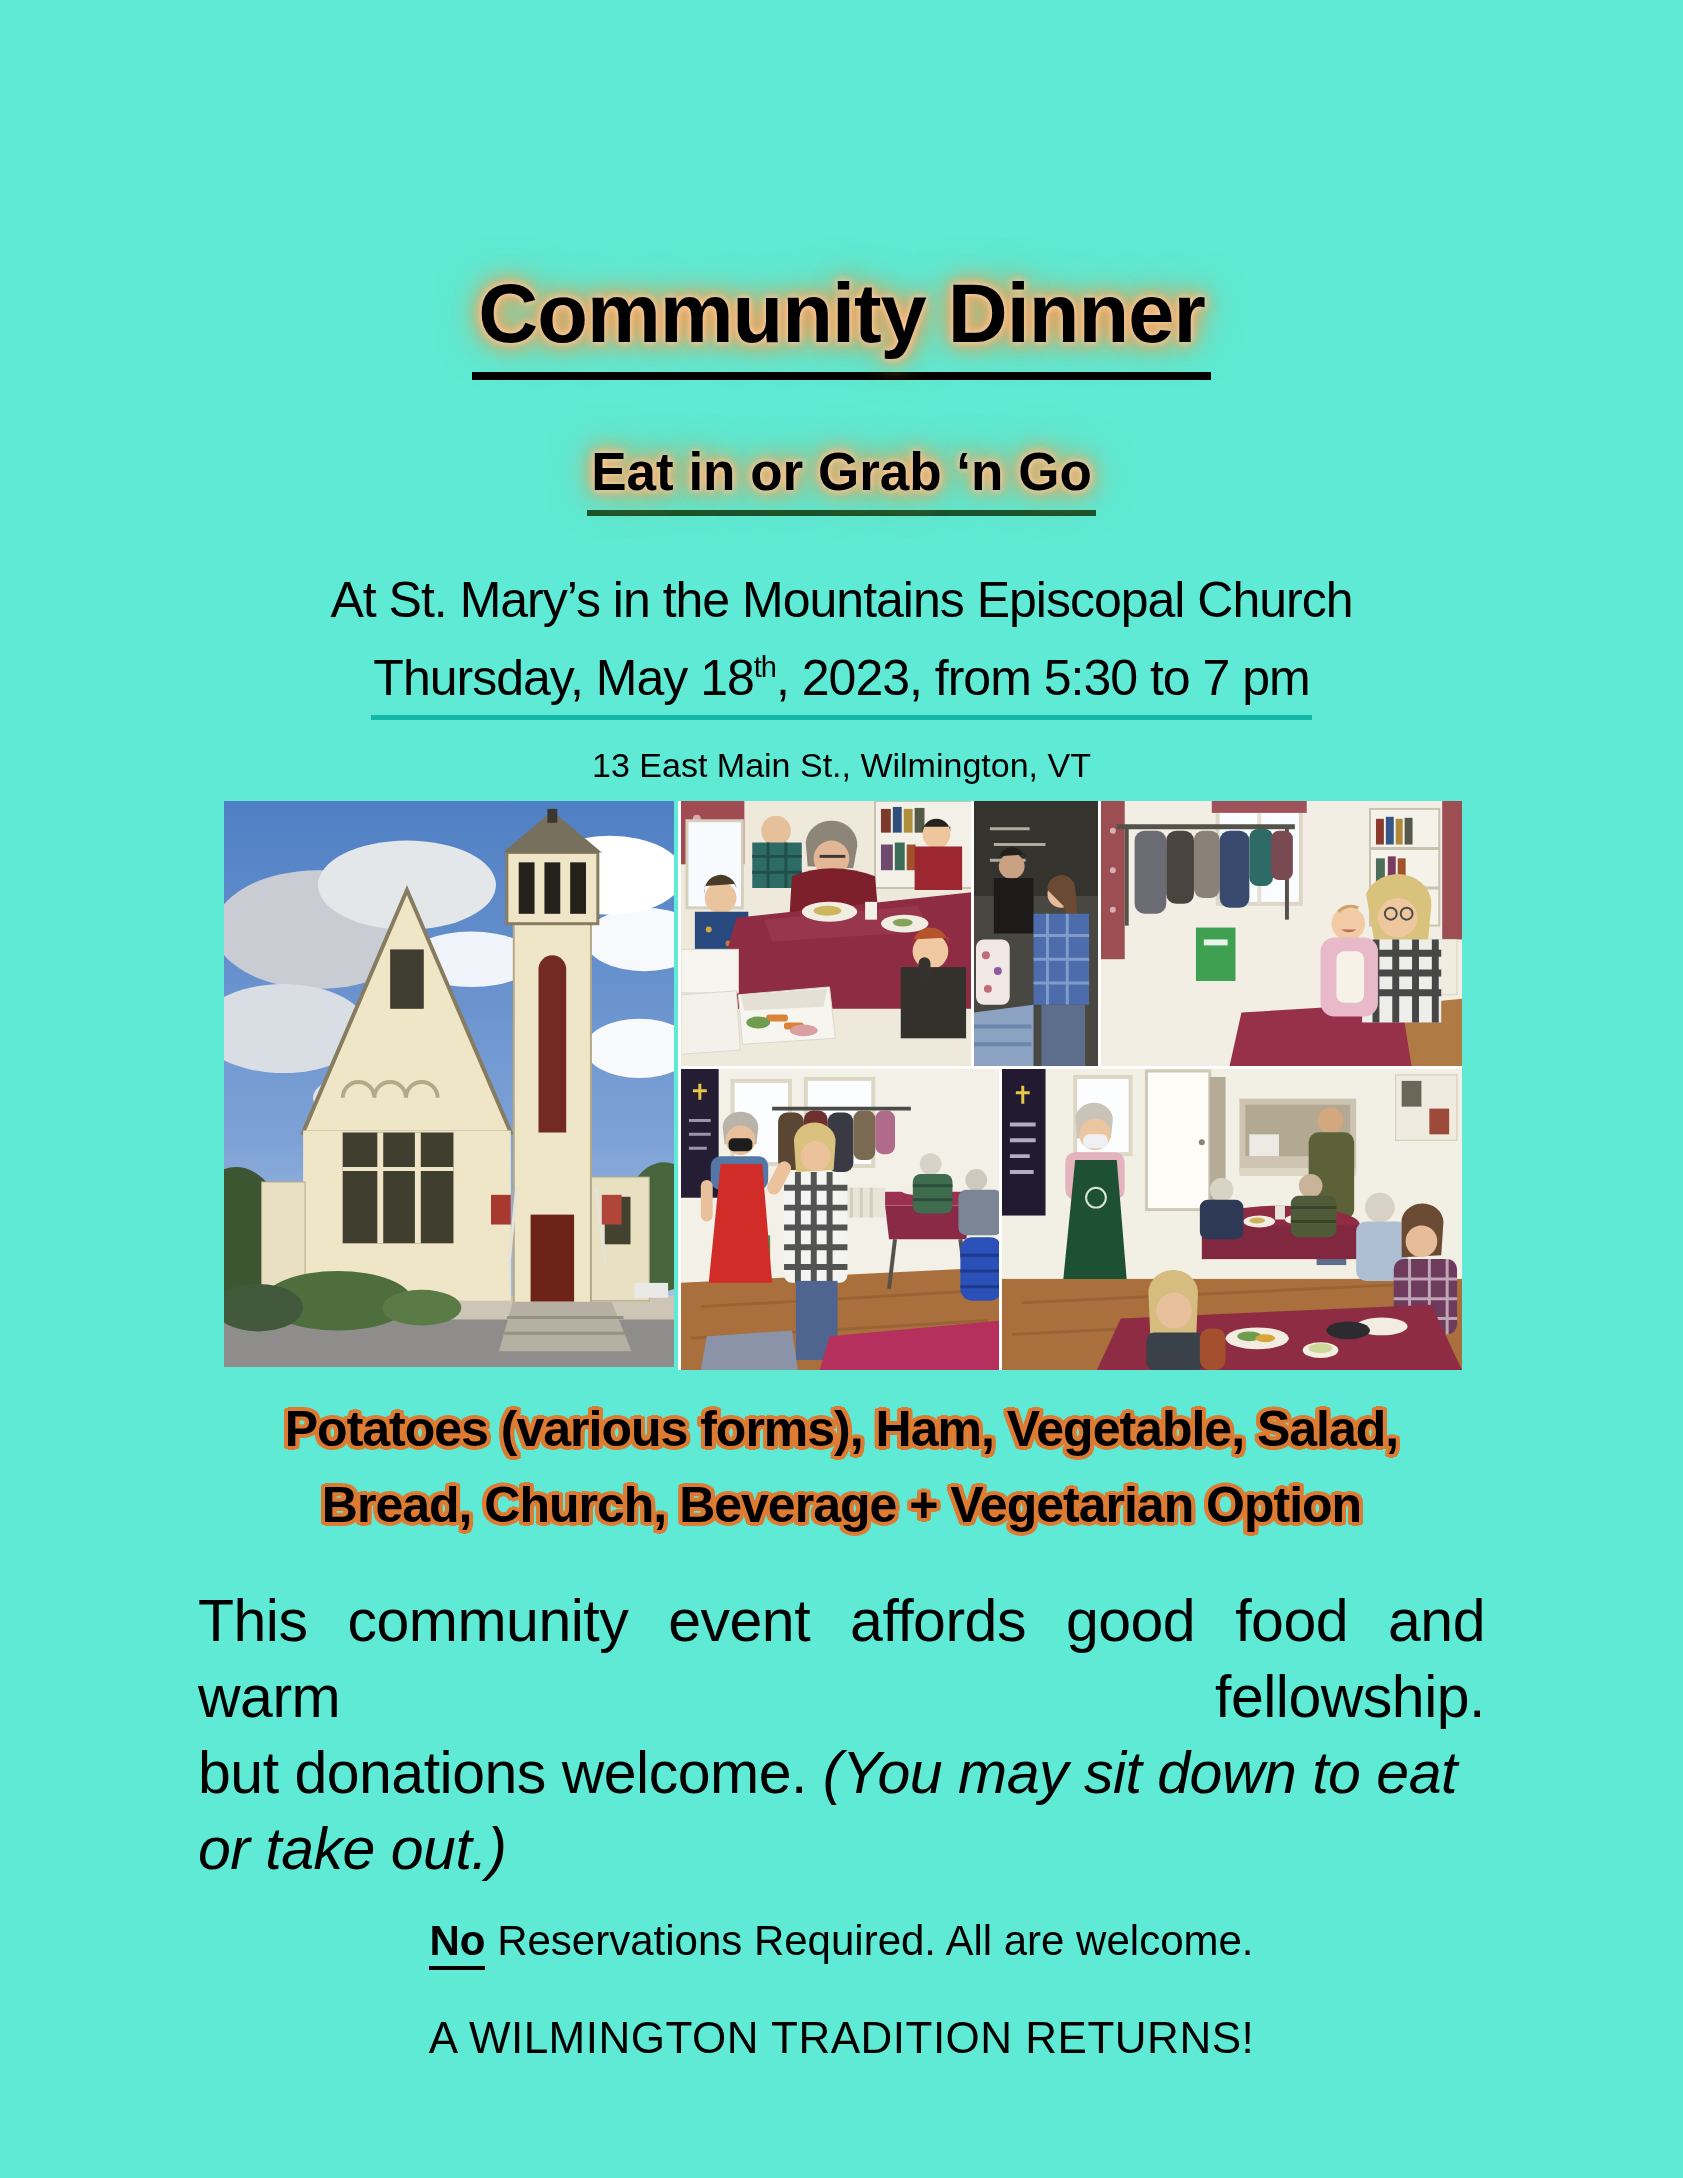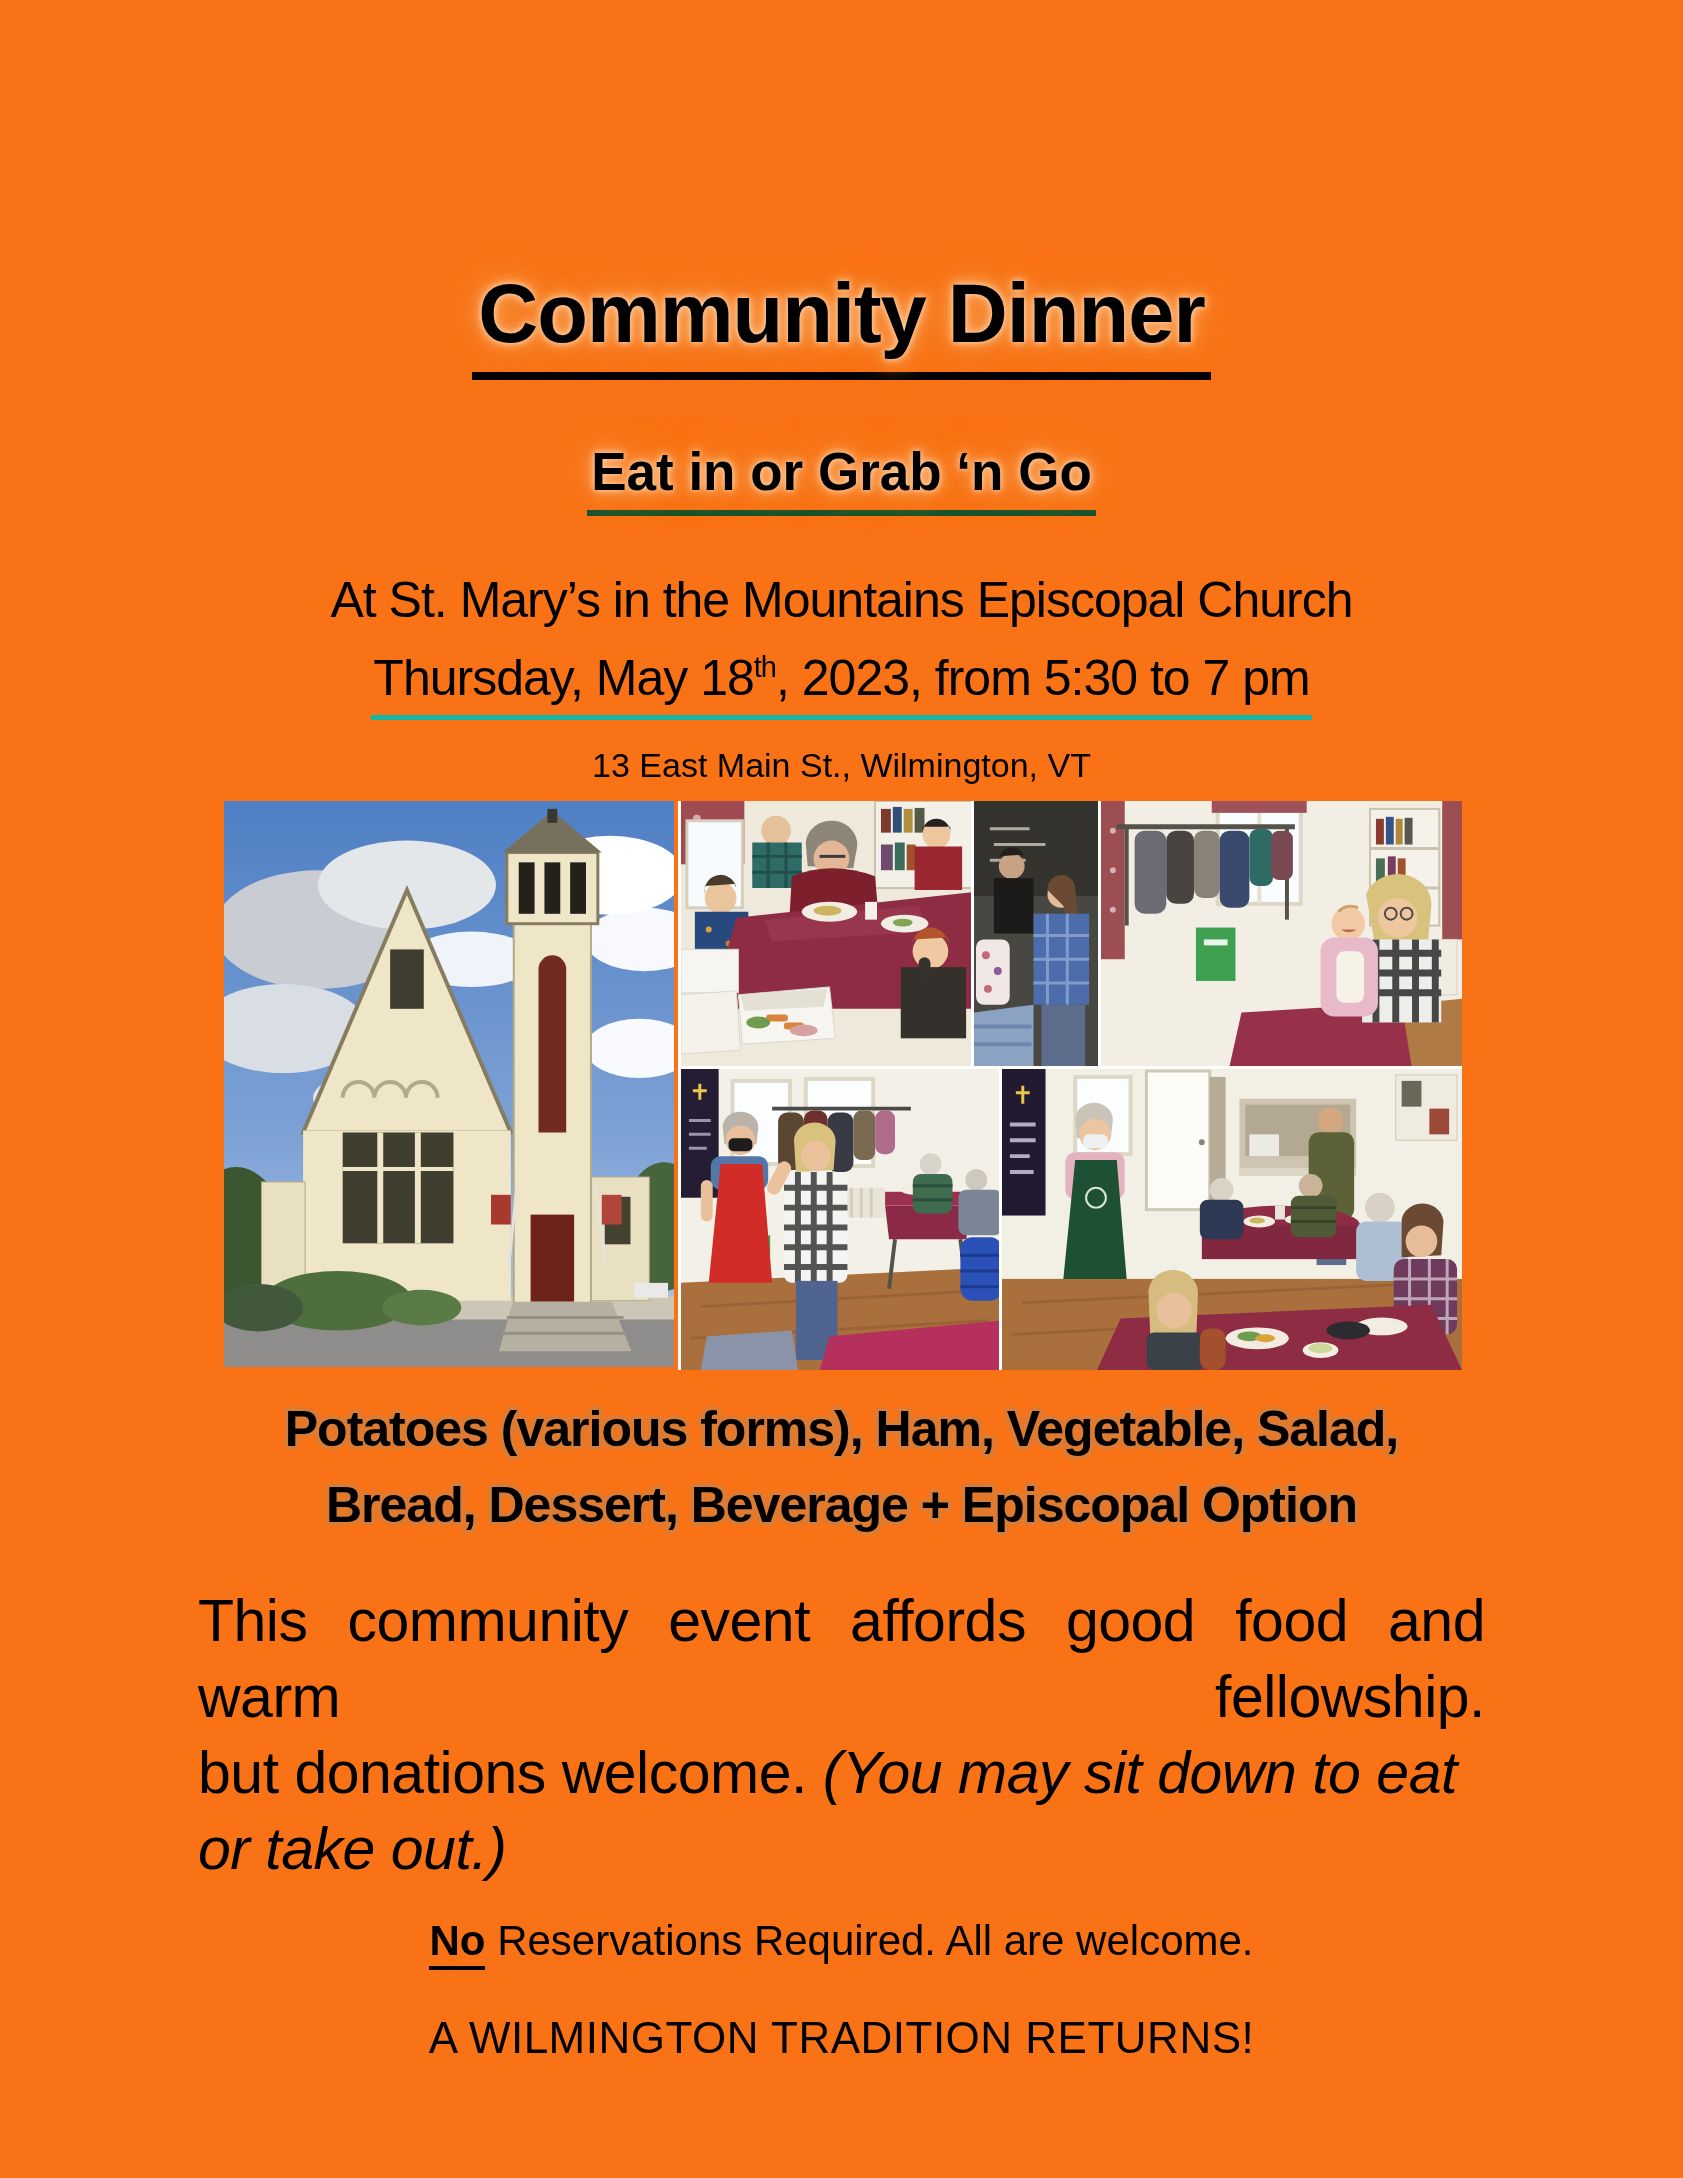--- a/index.html
+++ b/index.html
@@ -1,17 +1,17 @@
 <!DOCTYPE html>
 <html><head>
 <meta charset="utf-8">
 <style>
   html,body{margin:0;padding:0;background:#ffffff;}
   .page{
-    position:relative;width:1683px;height:2178px;margin:0 auto;background:#f97316;
+    position:relative;width:1683px;height:2178px;margin:0 auto;background:#5eead4;
     font-family:"Liberation Sans", sans-serif;color:#000;overflow:hidden;
     padding-top:210px;box-sizing:border-box;
   }
   .center{text-align:center;}
   
   .glow{
     text-shadow:
       0 0 6px #ffd9b3, 0 0 12px #fbb273, 0 0 20px #f79646,
       0 0 30px rgba(247,150,70,.85), 0 0 44px rgba(247,150,70,.55);
   }
@@ -356,21 +356,21 @@
         <ellipse cx="322" cy="284" rx="18" ry="8" fill="#f2eee2"></ellipse>
         <ellipse cx="322" cy="282" rx="12" ry="5" fill="#cdd89a"></ellipse>
         <ellipse cx="384" cy="260" rx="26" ry="9" fill="#f2ede0"></ellipse>
         <ellipse cx="350" cy="264" rx="22" ry="9" fill="#2c2c30"></ellipse>
       </svg>
     </div>
   </div>
 
   <div class="menu outline center">
     <div>Potatoes (various forms), Ham, Vegetable, Salad,</div>
-    <div>Bread, Dessert, Beverage + Episcopal Option</div>
+    <div>Bread, Church, Beverage + Vegetarian Option</div>
   </div>
 
   <div class="bodytext">
     <div class="jline">This community event affords good food and warm fellowship.</div>
     <div class="lline"><span>but donations welcome. </span><span class="it">(You may sit down to eat or take out.)</span></div>
   </div>
 
   <div class="reservations center">
     <span class="no">No</span><span> Reservations Required. All are welcome.</span>
   </div>

